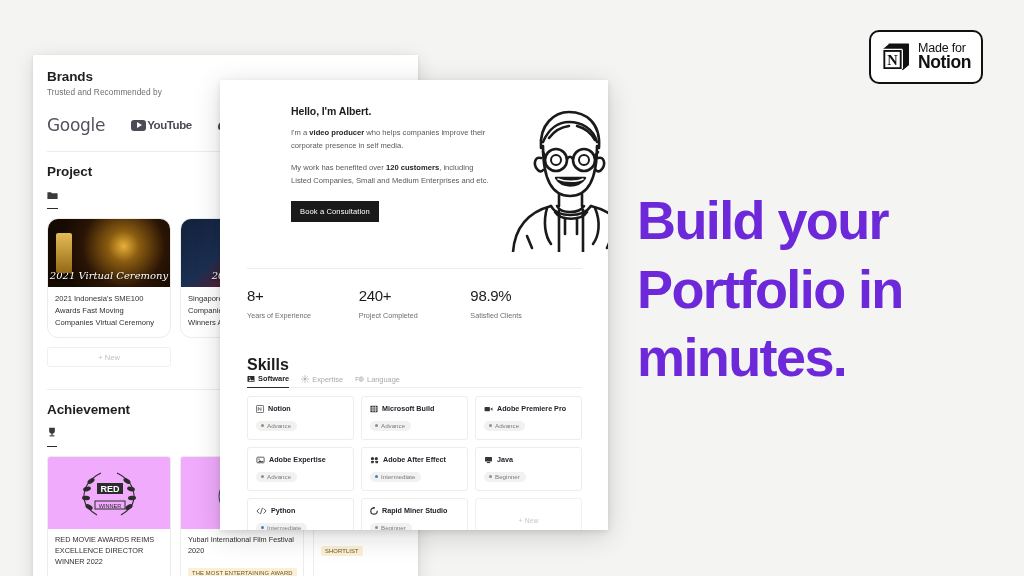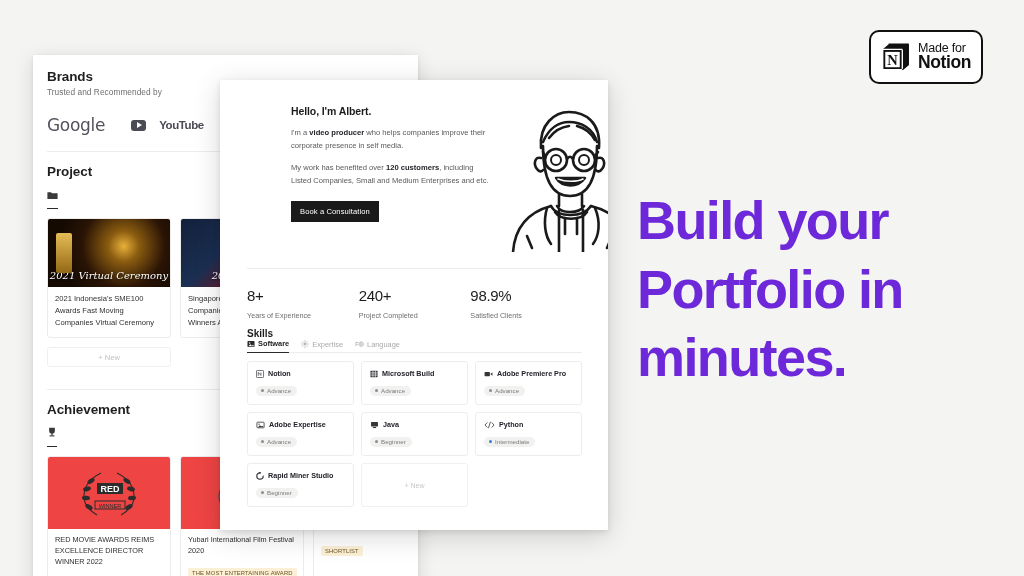--- a/index.html
+++ b/index.html
@@ -28,21 +28,21 @@
   .sec-sub { font-size: 8.3px; color: #6f6f72; margin-top: 3px; letter-spacing: .05px; }
 
   .brand-row {
     display: flex; align-items: center; gap: 26px;
     margin-top: 16px; height: 24px;
   }
   .logo-google {
     font-family: "DejaVu Sans", sans-serif;
     font-size: 17px; color: #52525c; letter-spacing: -.3px;
   }
-  .logo-youtube { display: flex; align-items: center; gap: 13px; }
+  .logo-youtube { display: flex; align-items: center; gap: 1px; }
   .yt-badge {
     width: 15px; height: 11px; background: #4b4b55; border-radius: 3px;
     display: flex; align-items: center; justify-content: center;
   }
   .yt-tri {
     width: 0; height: 0; border-left: 5px solid #fff;
     border-top: 3px solid transparent; border-bottom: 3px solid transparent;
     margin-left: 1px;
   }
   .yt-text { font-size: 11.5px; font-weight: bold; color: #4b4b55; letter-spacing: -.4px; }
@@ -51,21 +51,21 @@
     font-size: 15px; color: #4b4b55; letter-spacing: -.3px;
   }
 
   .divider-line { height: 1px; background: #ececeb; margin: 14px 0 0 0; }
 
   .icon-tab-row { margin-top: 7px; display: flex; gap: 14px; }
   .icon-tab { padding-bottom: 4px; border-bottom: 1.6px solid #2a2a2a; display:inline-block; }
 
   .proj-grid { display: flex; gap: 9px; margin-top: 9px; }
   .proj-card {
-    width: 124px; background: #fff; border: 1px solid #ececea; border-radius: 3px;
+    width: 124px; background: #fff; border: 1px solid #ececea; border-radius: 11px;
     overflow: hidden; flex: none;
   }
   .proj-thumb { width: 100%; height: 68px; position: relative; overflow: hidden; }
   .thumb-a { background: radial-gradient(circle at 62% 40%, #e8b03a 0%, #8a5c10 18%, #2a1405 48%, #140a02 75%); }
   .thumb-b { background: linear-gradient(135deg, #12203a 0%, #1b2f52 38%, #7b1420 70%, #b01a28 100%); }
   .thumb-a::after {
     content:""; position:absolute; left:8px; top:14px; width:16px; height:40px;
     background: linear-gradient(180deg,#f0c65a,#9a6d16); border-radius:2px; opacity:.95;
   }
   .thumb-b::after {
@@ -83,21 +83,21 @@
     height: 20px; display:flex; align-items:center; justify-content:center;
     color:#c2c2c0; font-size: 7.6px; margin-top: 9px; gap:3px;
   }
 
   .ach-grid { display: flex; gap: 9px; margin-top: 9px; }
   .ach-card {
     width: 124px; background:#fff; border:1px solid #ececea; border-radius:3px;
     overflow:hidden; flex:none;
   }
   .ach-thumb {
-    height: 72px; background:#ef4444; display:flex; align-items:center; justify-content:center;
+    height: 72px; background:#f0abfc; display:flex; align-items:center; justify-content:center;
     position:relative;
   }
   .ach-text { padding: 6px 7px 4px 7px; font-size: 7.3px; color:#2e2e2d; line-height:1.5; }
   .ach-badge {
     display:inline-block; margin:2px 7px 8px 7px; padding: 2px 4px;
     background:#fbf0d6; color:#6b5420; font-size:5.8px; letter-spacing:.15px; border-radius:2px;
     white-space:nowrap;
   }
 
   
@@ -120,21 +120,21 @@
   }
   .fc-right { flex:1; display:flex; align-items:flex-start; justify-content:center; padding-top:2px; }
 
   .fc-div { height:1px; background:#ececea; margin: 16px 0 0 0; }
 
   .stats { display:flex; margin-top: 18px; }
   .stat { width: 122px; }
   .stat-num { font-size: 15px; color:#1c1c1c; letter-spacing:-.3px; }
   .stat-lbl { font-size: 7.2px; color:#6e6e71; margin-top: 7px; }
 
-  .skills-h { font-size: 10px; font-weight:bold; color:#1c1c1c; margin-top: 8px; }
+  .skills-h { font-size: 16px; font-weight:bold; color:#1c1c1c; margin-top: 36px; }
   .tabs { display:flex; gap: 12px; }
   .tab { display:flex; align-items:center; gap:3px; font-size:7.4px; padding-bottom:4px; }
   .tab.active { color:#232326; font-weight:bold; border-bottom:1.5px solid #2a2a2a; }
   .tab.idle { color:#a9a9aa;align-items:center; }
   .tabs-rule { height:1px; background:#ededec; margin-top:-1px; }
 
   .sk-grid { display:grid; grid-template-columns: repeat(3, 1fr); gap: 7px; margin-top: 8px; }
   .sk-card {
     border:1px solid #ededec; border-radius:3px; background:#fff; padding: 7px 8px 8px 8px;
     min-height: 34px;
@@ -456,20 +456,36 @@
             <path d="M2 9.4l3.2-3.2 2.2 2.2 1.5-1.4 1.6 2z" fill="#35353a"></path>
           </svg>
           <span>Adobe Expertise</span>
         </div>
         <div class="sk-pill">
           <span class="dot"></span>
           <span>Advance</span>
         </div>
       </div>
 
+      <div class="sk-card">
+        <div class="sk-name">
+          <svg width="9" height="8" viewBox="0 0 13 12">
+            <g fill="#35353a">
+              <circle cx="3.4" cy="4" r="2.4"></circle>
+                <circle cx="9.2" cy="4" r="2.4"></circle>
+              <path d="M1 7.6h4.8l-.8 3.4H1.8zM7.4 7.6h4.8l-.8 3.4H8.2z"></path>
+            </g>
+          </svg>
+          <span>Adobe After Effect</span>
+        </div>
+        <div class="sk-pill">
+          <span class="dot blue"></span>
+          <span>Intermediate</span>
+        </div>
+      </div>
 
       <div class="sk-card">
         <div class="sk-name">
           <svg width="9" height="8" viewBox="0 0 12 12">
             <rect x="0.8" y="1.4" width="10.4" height="7" rx="0.8" fill="#35353a"></rect>
             <rect x="3.6" y="9" width="4.8" height="1.6" fill="#35353a"></rect>
           </svg>
           <span>Java</span>
         </div>
         <div class="sk-pill">

